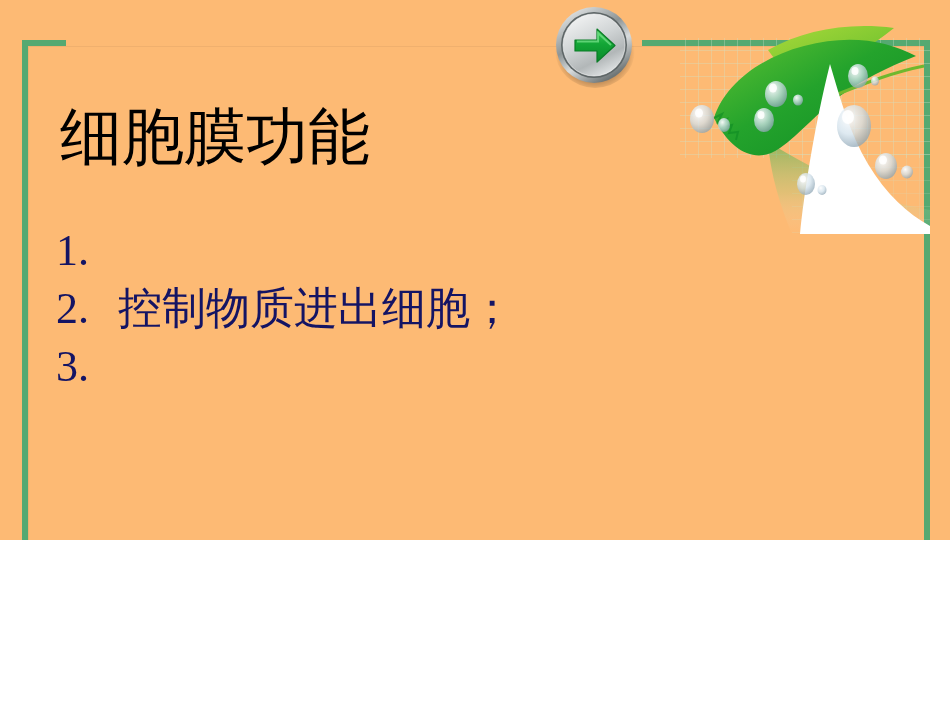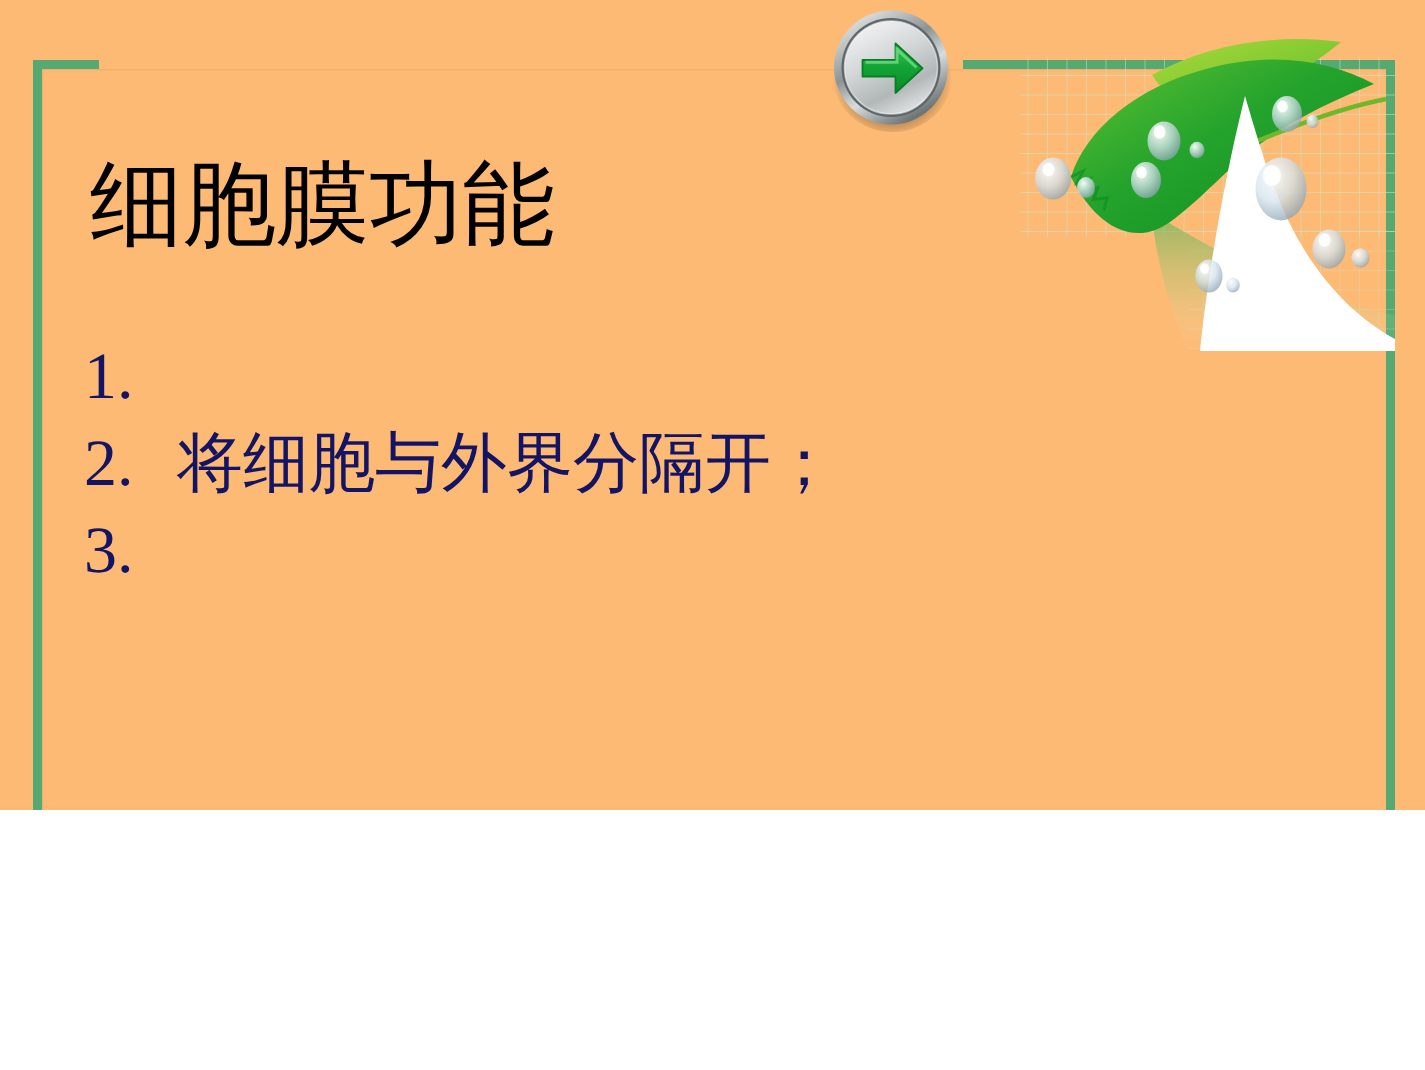--- a/index.html
+++ b/index.html
@@ -230,21 +230,21 @@
   <div class="title">细胞膜功能</div>
 
   <div class="list">
 
     <div class="list-item">
       <span class="list-num">1.</span>
     </div>
 
     <div class="list-item">
       <span class="list-num">2.</span>
-      <span class="list-text">将细胞与外界分隔开；</span>
+      <span class="list-text">控制物质进出细胞；</span>
     </div>
 
     <div class="list-item">
       <span class="list-num">3.</span>
     </div>
 
   </div>
 
 </div>
 

